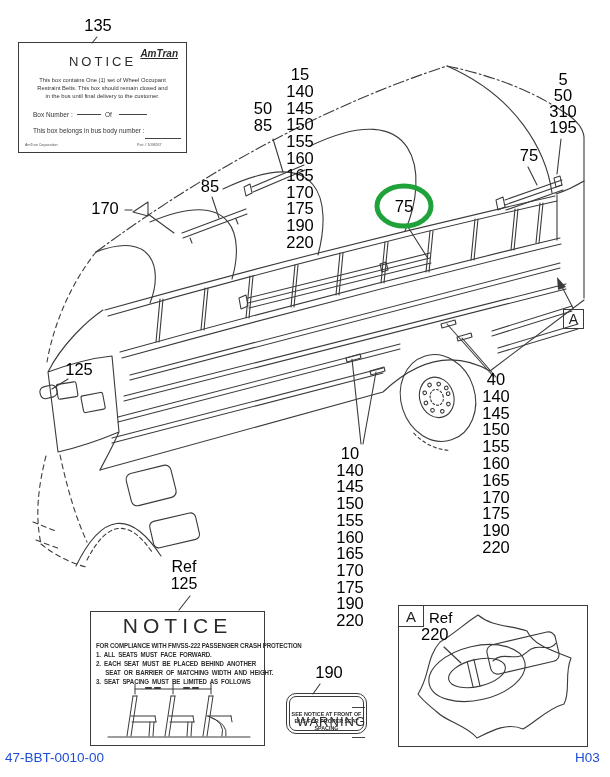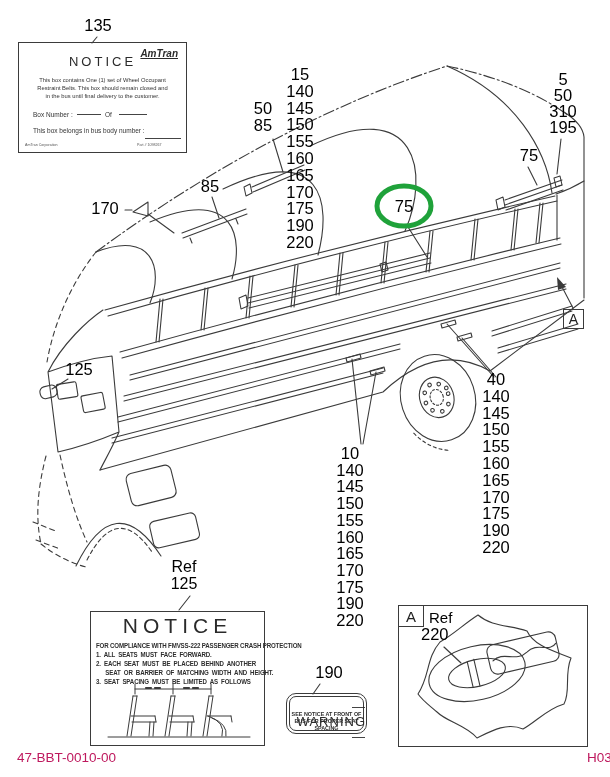--- a/index.html
+++ b/index.html
@@ -25,21 +25,21 @@
   .warn-outer{position:absolute;border:1.2px solid #3b3b3b;border-radius:10px;box-sizing:border-box;}
   .warn-inner{position:absolute;inset:2px;border:1.1px solid #3b3b3b;border-radius:7px;}
   .warn-title{position:absolute;left:0;right:0;top:5px;text-align:right;font-size:13px;letter-spacing:1px;color:#2a2a2a;}
   .warn-lines{position:absolute;left:0;right:0;top:17px;text-align:center;font-size:5.4px;line-height:7px;
               font-weight:bold;color:#2e2e2e;}
   
   .a-tag{position:absolute;left:0;top:0;width:25px;height:21px;border-right:1.4px solid #3b3b3b;
          border-bottom:1.4px solid #3b3b3b;text-align:center;font-size:15px;line-height:21px;box-sizing:border-box;}
   .a-tag-free{position:absolute;width:21px;height:20px;border:1.4px solid #3b3b3b;text-align:center;
               font-size:14px;line-height:19px;box-sizing:border-box;}
-  .footer{position:absolute;top:750px;font-size:13.5px;color:#be185d;margin-left:12px;}
+  .footer{position:absolute;top:750px;font-size:13.5px;color:#1d4ed8;}
 </style>
 </head>
 <body>
 
 <svg width="610" height="777" viewBox="0 0 610 777" style="stroke:#3b3b3b;fill:none;stroke-width:1.1;stroke-linecap:round;stroke-linejoin:round;">
 
   <g>
     <path d="M96,252 C210,168 330,104 447,66" stroke-dasharray="11 3 2 3"></path>
     <path d="M447,66 C500,77 543,96 569,116" stroke-dasharray="11 3 2 3"></path>
     <path d="M96,252 C72,282 54,322 47,362" stroke-dasharray="5 4"></path>

